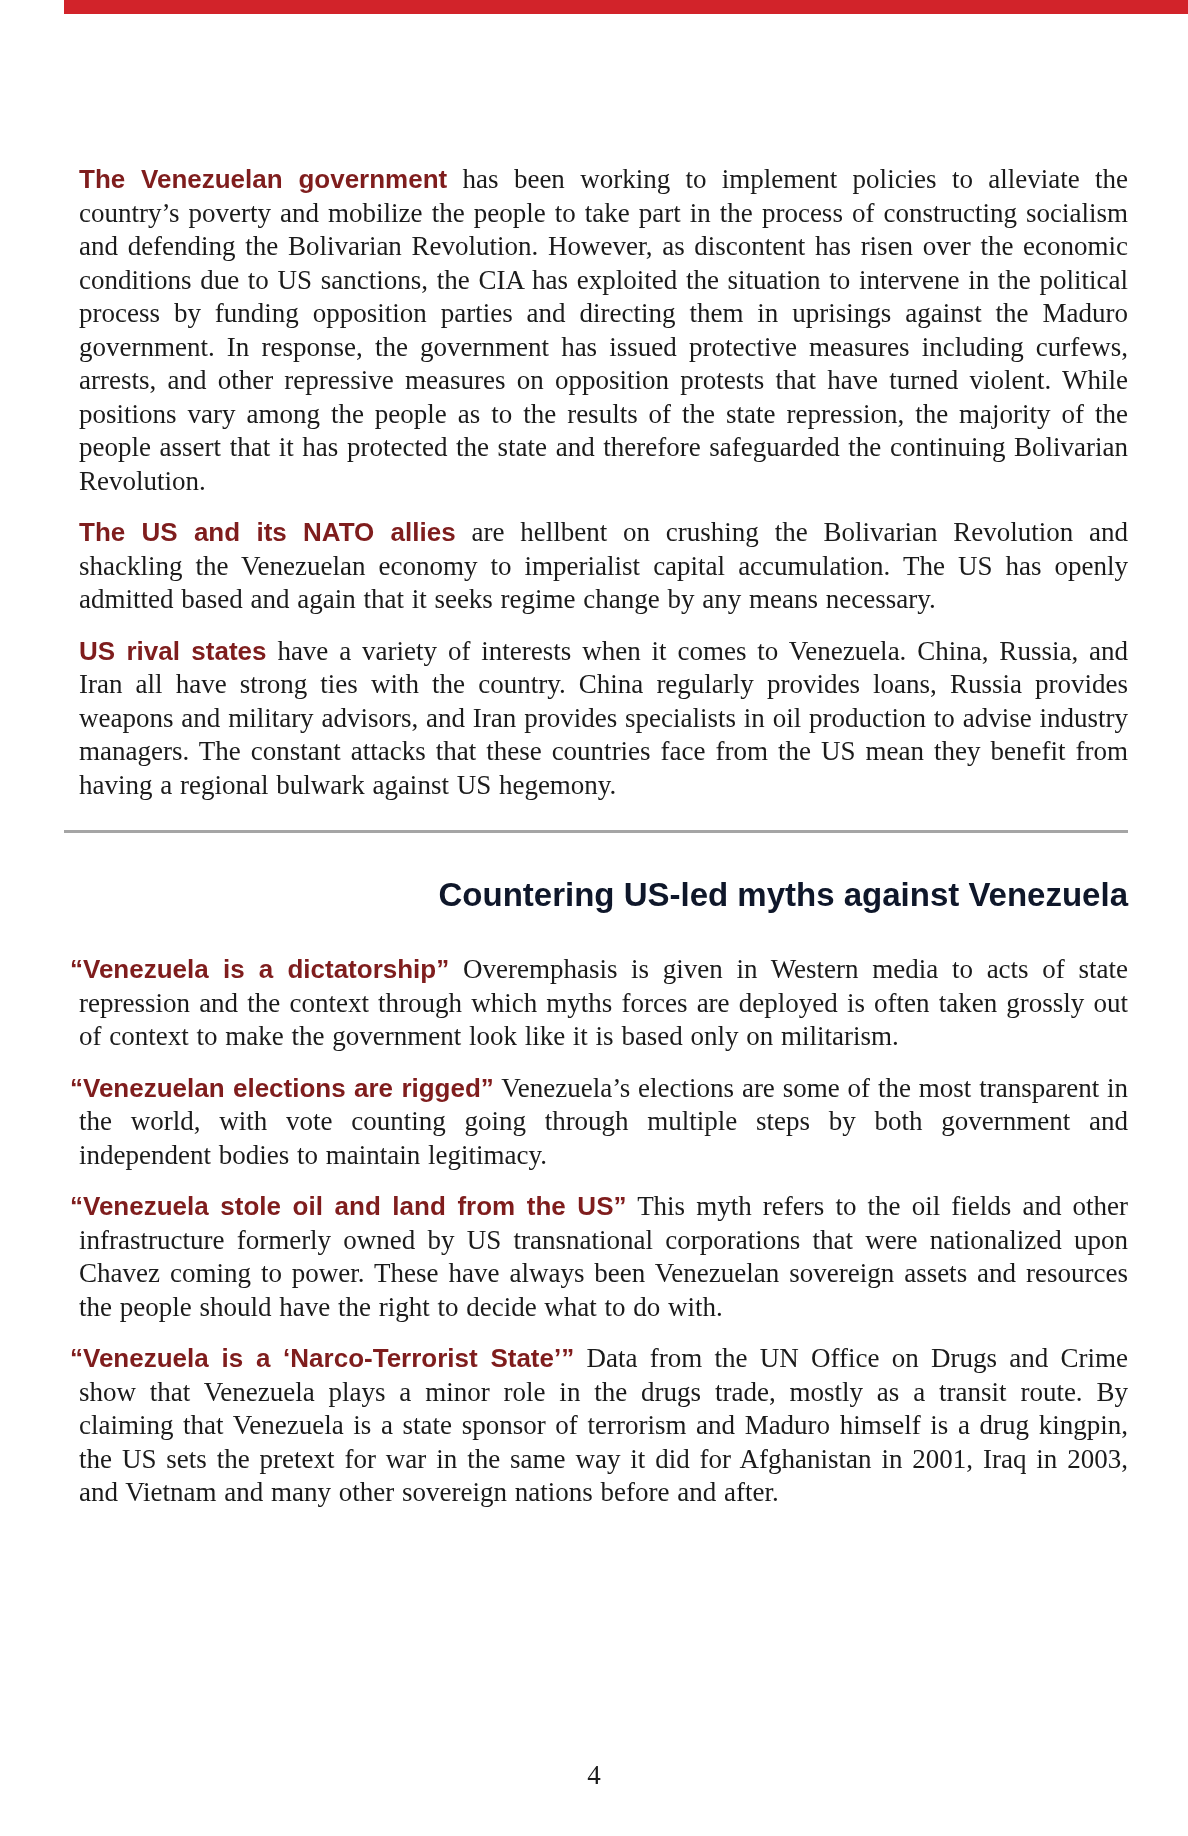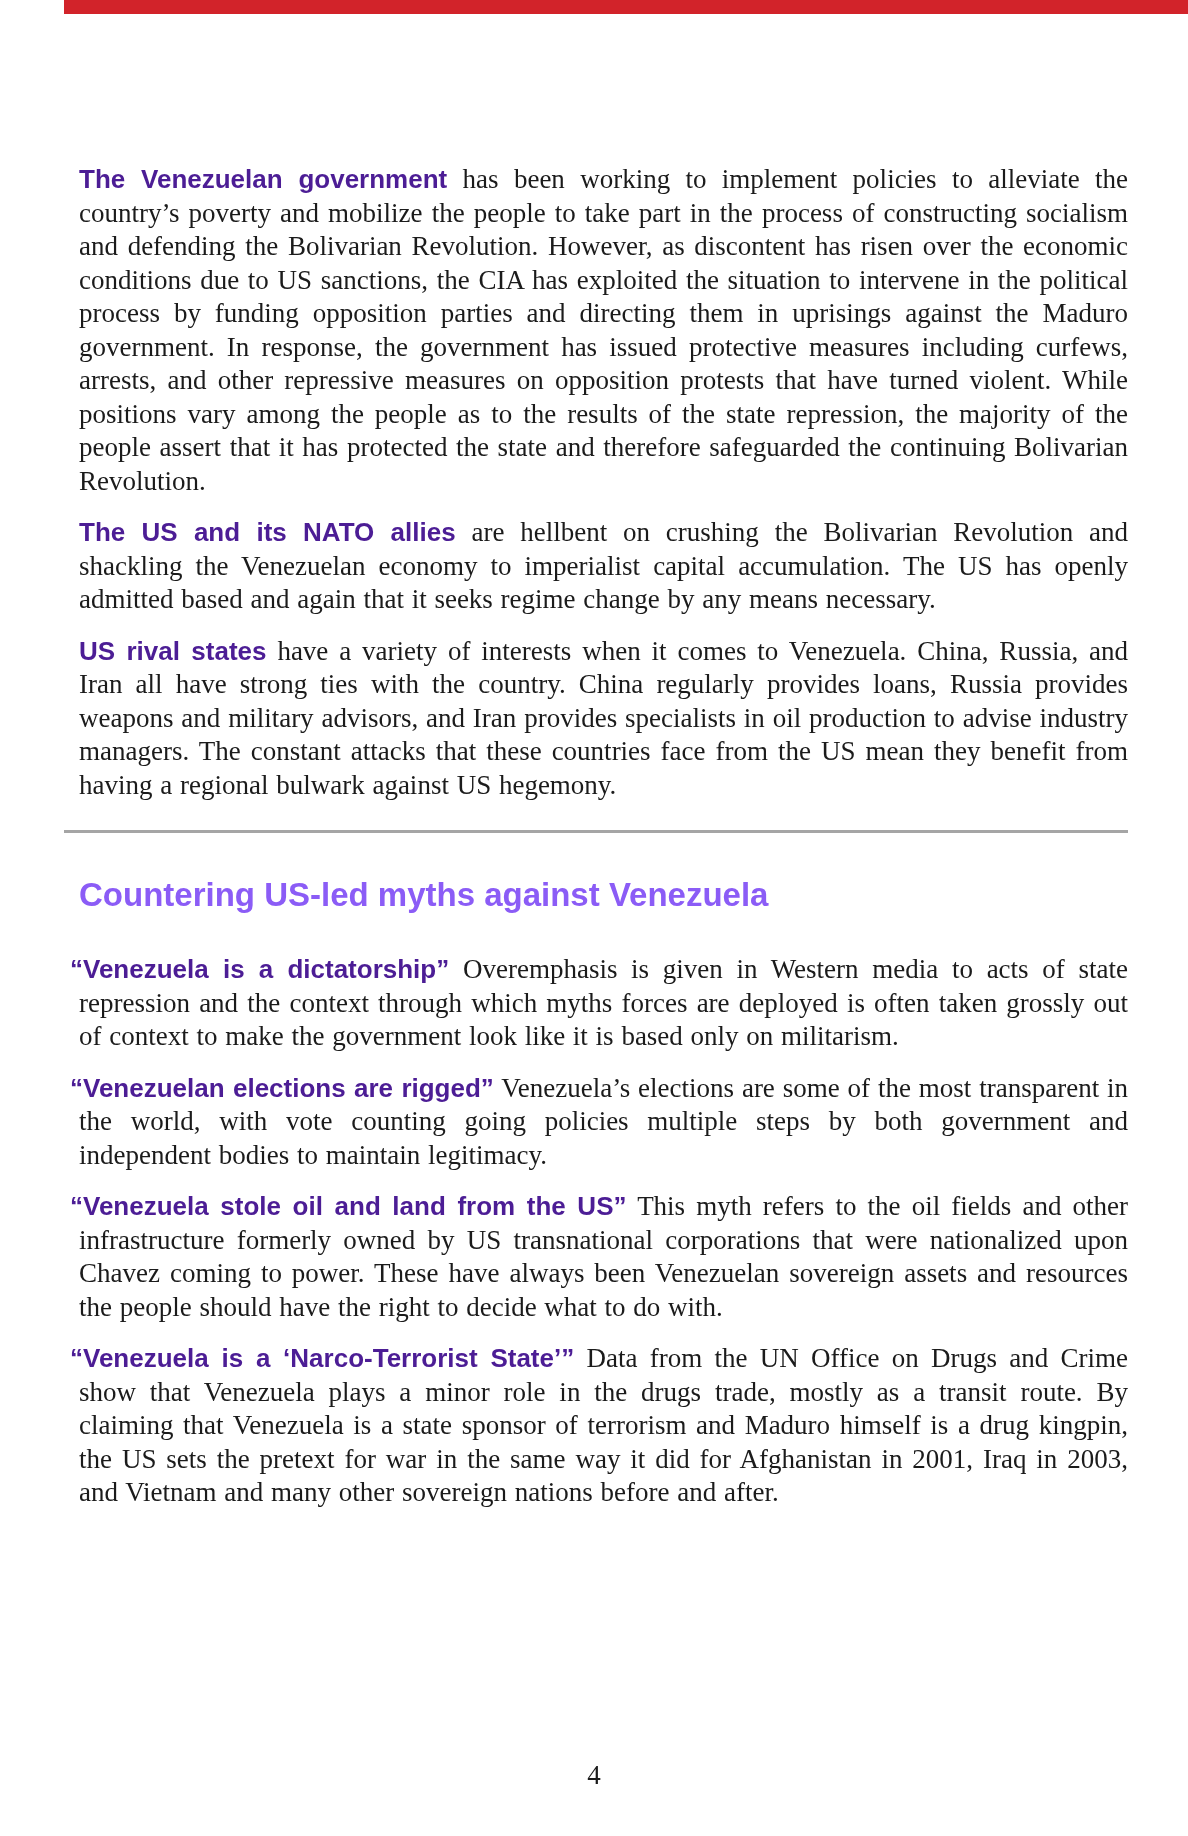--- a/index.html
+++ b/index.html
@@ -24,21 +24,21 @@
     margin:0 0 18px 0;
     font-size:27px;
     line-height:33.5px;
     text-align:justify;
     word-spacing:1px;
   }
   .lead {
     font-family:"Liberation Sans","DejaVu Sans",sans-serif;
     font-weight:700;
     font-size:26px;
-    color:#4c1d95;
+    color:#7f1d1d;
   }
   .myth { text-indent:-9px; }
   .myth-full { text-indent:0; }
   .myth-full .lead {
     display:block;
     text-align:justify;
     text-align-last:justify;
     text-indent:-9px;
   }
   hr.divider {
@@ -46,22 +46,22 @@
     border-top:3px solid #a5a5a5;
     height:0;
     margin:28px 0 0 -15px;
     width:1064px;
   }
   h1.heading {
     font-family:"Liberation Sans","DejaVu Sans",sans-serif;
     font-weight:700;
     font-size:33px;
     line-height:40px;
-    text-align:left;
-    color:#8b5cf6;
+    text-align:right;
+    color:#0f172a;
     margin:42px 0 38px 0;
     text-indent:0;
   }
   .page-number {
     position:absolute;
     top:1760px; left:0; width:100%;
     text-align:center;
     font-size:27px;
     color:#1b1b1b;
   }
@@ -82,21 +82,21 @@
     <p class="para"><span class="lead">US rival states</span> <span>have a variety of interests when it comes to Venezuela. China, Russia, and Iran all have strong ties with the country. China regularly provides loans, Russia provides weapons and military advisors, and Iran provides specialists in oil production to advise industry managers. The constant attacks that these countries face from the US mean they benefit from having a regional bulwark against US hegemony.</span></p>
 
     <hr class="divider">
 
     <h1 class="heading">Countering US-led myths against Venezuela</h1>
 
     <p class="para myth"><span class="lead">“Venezuela is a dictatorship”</span> <span>Overemphasis is given in Western media to acts of state repression and the context through which myths forces are deployed is often taken grossly out of context to make the government look like it is based only on militarism.</span></p>
 
     <p class="para myth myth-full"> </p>
 
-    <p class="para myth"><span class="lead">“Venezuelan elections are rigged”</span> <span>Venezuela’s elections are some of the most transparent in the world, with vote counting going policies multiple steps by both government and independent bodies to maintain legitimacy.</span></p>
+    <p class="para myth"><span class="lead">“Venezuelan elections are rigged”</span> <span>Venezuela’s elections are some of the most transparent in the world, with vote counting going through multiple steps by both government and independent bodies to maintain legitimacy.</span></p>
 
     <p class="para myth"><span class="lead">“Venezuela stole oil and land from the US”</span> <span>This myth refers to the oil fields and other infrastructure formerly owned by US transnational corporations that were nationalized upon Chavez coming to power. These have always been Venezuelan sovereign assets and resources the people should have the right to decide what to do with.</span></p>
 
     <p class="para myth"><span class="lead">“Venezuela is a ‘Narco-Terrorist State’”</span> <span>Data from the UN Office on Drugs and Crime show that Venezuela plays a minor role in the drugs trade, mostly as a transit route. By claiming that Venezuela is a state sponsor of terrorism and Maduro himself is a drug kingpin, the US sets the pretext for war in the same way it did for Afghanistan in 2001, Iraq in 2003, and Vietnam and many other sovereign nations before and after.</span></p>
 
 
   </div>
 
   <div class="page-number">4</div>
 

